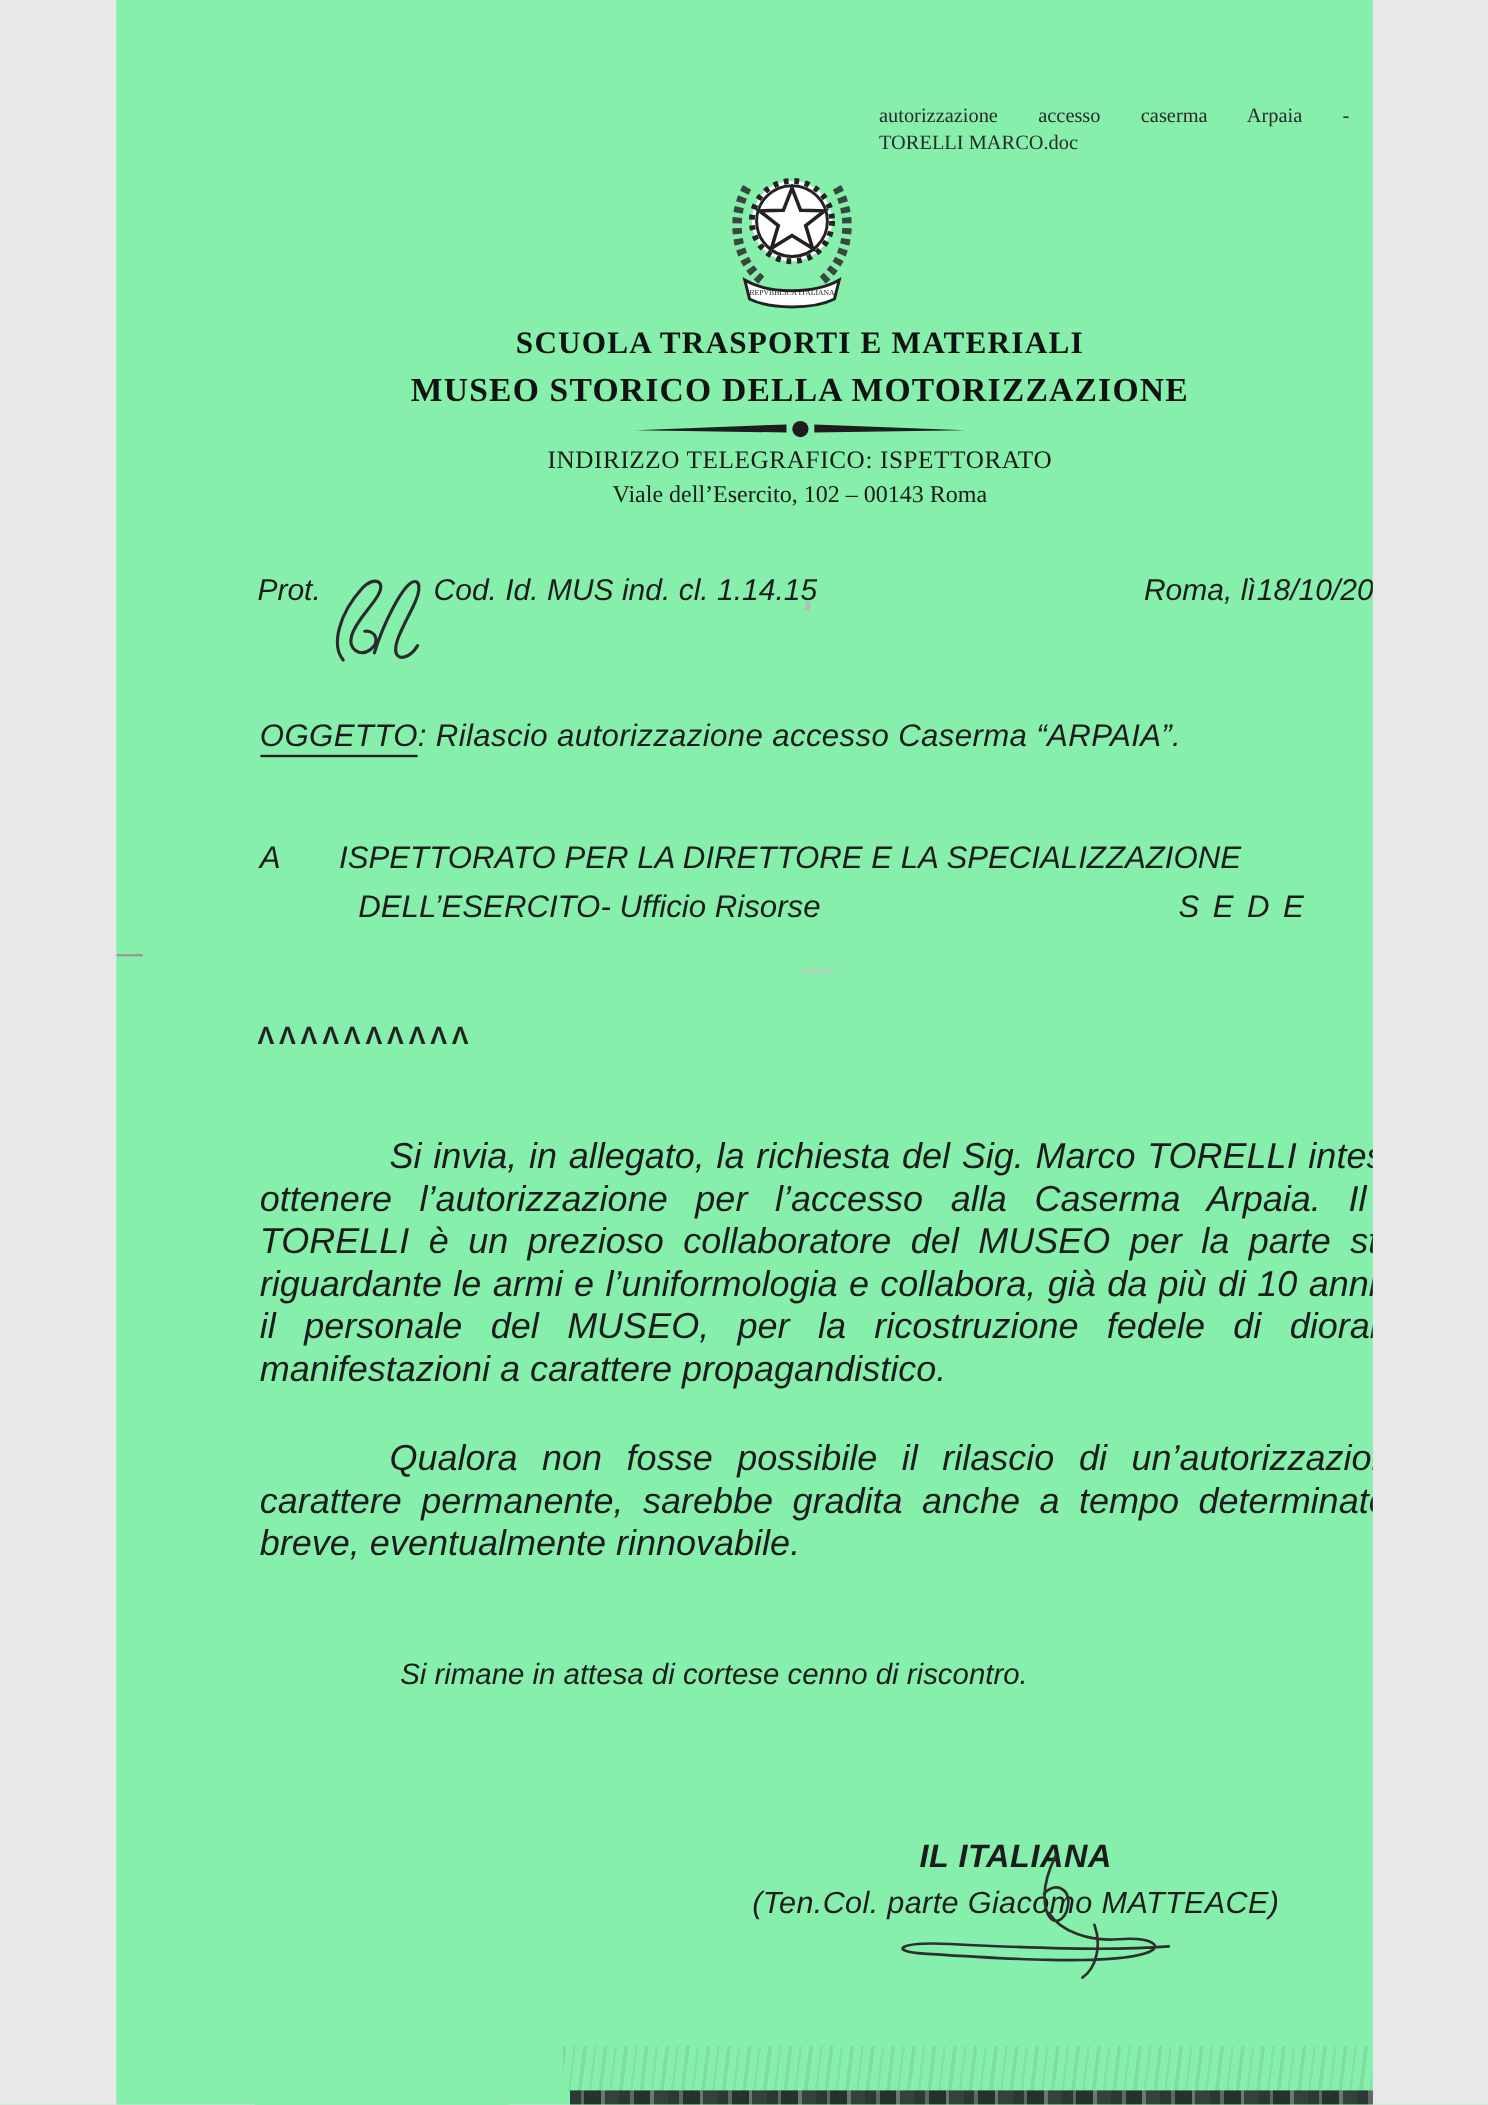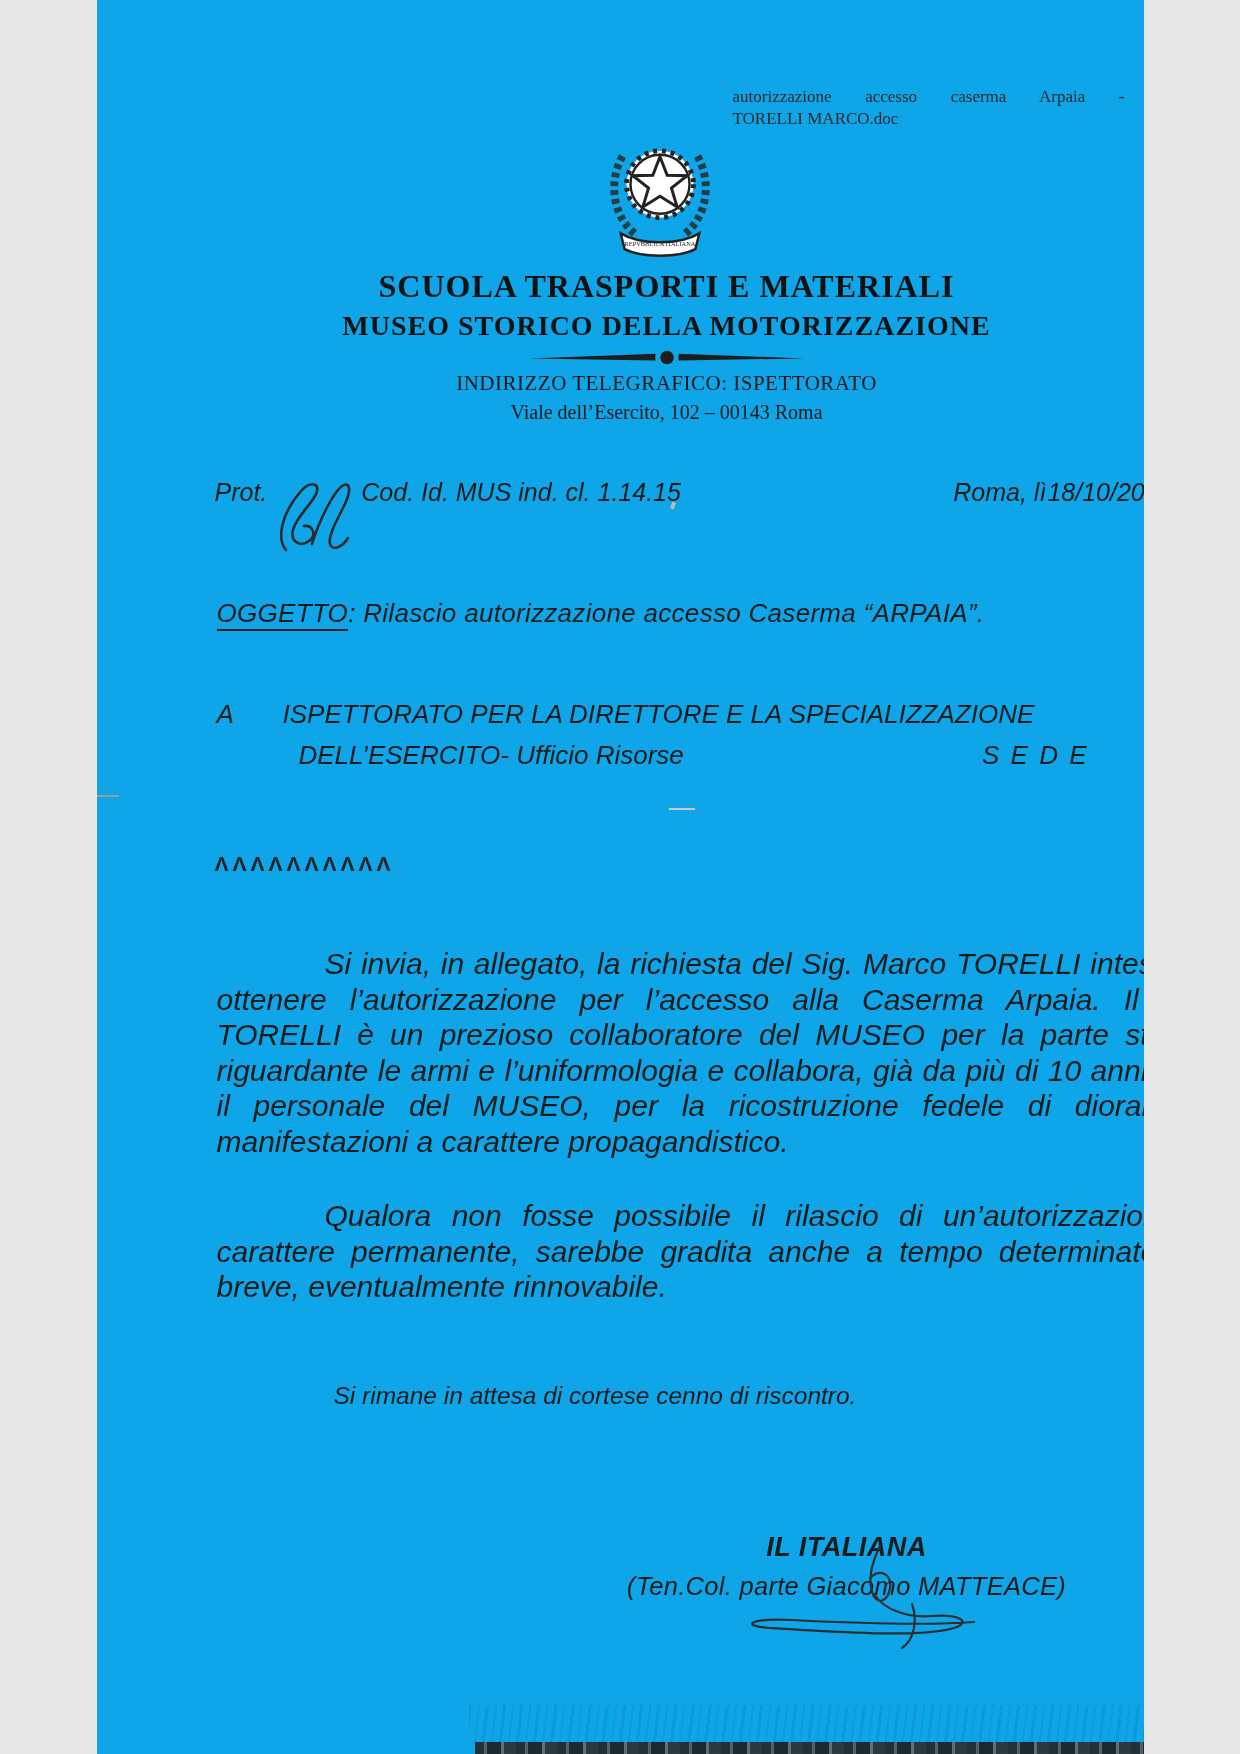--- a/index.html
+++ b/index.html
@@ -1,40 +1,40 @@
 <!DOCTYPE html>
 <html><head>
 <meta charset="utf-8">
 <style>
   html,body{margin:0;padding:0;}
   body{background:#e8e8e8;}
   .page{
     position:relative;
     width:1047px;height:1754px;
     margin:0 auto;
-    background:#0ea5e9;
+    background:#86efac;
     overflow:hidden;
     color:#1e1e1e;
     font-family:"Liberation Sans", sans-serif;
   }
   
   .header-note{
     position:absolute;left:636px;top:86px;width:392px;
     font-family:"Liberation Serif", serif;
     font-size:17px;line-height:22px;color:#2a2a2a;
   }
   .header-note .l1{text-align:justify;text-align-last:justify;}
   
   .emblem{position:absolute;left:504px;top:132px;width:118px;height:132px;}
   
   .letterhead{
     position:absolute;left:110px;top:266px;width:920px;
     text-align:center;font-family:"Liberation Serif", serif;color:#121212;
   }
-  .lh-title{font-size:32px;font-weight:bold;letter-spacing:1px;line-height:40px;}
+  .lh-title{font-size:26px;font-weight:bold;letter-spacing:1px;line-height:40px;}
   .lh-subtitle{font-size:28px;font-weight:bold;letter-spacing:1px;line-height:34px;margin-top:3px;}
   .lh-divider{display:block;margin:6px auto 4px auto;}
   .lh-telegraph{font-size:21px;letter-spacing:.5px;margin-top:2px;color:#1a1a1a;}
   .lh-address{font-size:20px;margin-top:5px;color:#1a1a1a;}
   
   .typed{font-family:"Liberation Sans", sans-serif;font-style:italic;color:#1c1c1c;}
   .prot-row{
     position:absolute;left:118px;top:478px;width:1000px;
     display:flex;align-items:baseline;font-size:25px;
   }

